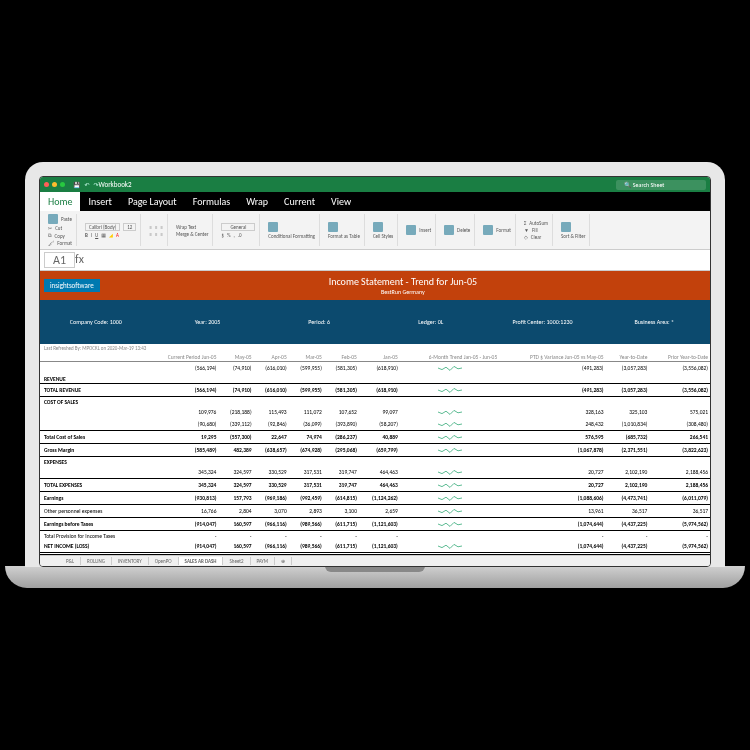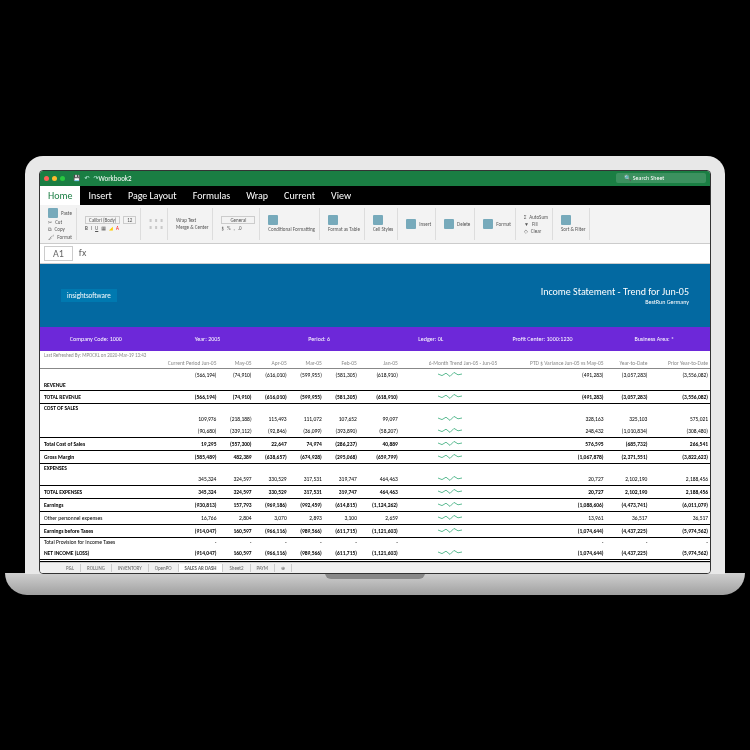--- a/index.html
+++ b/index.html
@@ -14,27 +14,27 @@
 .qat{display:flex;gap:4px;color:#cfe}
 .wtitle{flex:1;text-align:left;color:#fff;font-size:7px}
 .search{background:rgba(255,255,255,.15);padding:1px 8px;border-radius:2px;font-size:6px;width:90px}
 .ribbon-tabs{background:#000000;display:flex;font-size:10px;color:#fff}
 .ribbon-tabs span{padding:3px 8px}
 .ribbon-tabs span.active{background:#fff;color:#1a7e43}
 .ribbon{background:#f3f3f3;border-bottom:1px solid #ccc;padding:3px 4px;display:flex;gap:4px;font-size:5px;color:#555}
 .rgroup{border-right:1px solid #ddd;padding:0 4px;display:flex;flex-direction:column;gap:1px;justify-content:center}
 .rgroup .row{display:flex;gap:3px;align-items:center}
 .ico{width:10px;height:10px;background:#7ab;display:inline-block;border-radius:1px}
-.formula{display:flex;font-size:10px;border-bottom:1px solid #ccc;padding:2px 4px;gap:6px;color:#666}
+.formula{display:flex;font-size:12px;border-bottom:1px solid #ccc;padding:2px 4px;color:#666}
 .sheet{background:#fff;font-size:6px;overflow:hidden}
-.hdr1{background:#0369a1;color:#fff;text-align:right;padding:21px;font-size:10px;display:flex;align-items:center}
+.hdr1{background:#c2410c;color:#fff;text-align:center;padding:4px;font-size:10px;display:flex;align-items:center}
 .logo{background:#0079b0;padding:2px 6px;font-size:7px}
 .htitle{flex:1}
 .hsub{font-size:6px;font-weight:normal}
-.hdr2{background:#6d28d9;color:#fff;display:flex;font-size:6px;padding:8px 0}
+.hdr2{background:#0c4a6e;color:#fff;display:flex;font-size:6px;padding:18px 0}
 .hdr2 span{flex:1;text-align:center}
 .refresh{font-size:5px;color:#888;padding:1px 4px}
 table{width:100%;border-collapse:collapse;font-size:5.5px}
 th,td{padding:1.5px 2px;text-align:right;white-space:nowrap}
 th{color:#888;font-weight:normal;border-bottom:1px solid #888}
 td.lbl{text-align:left;padding-left:4px}
 tr.bold td{font-weight:bold}
 tr.total td{border-top:1px solid #000;border-bottom:1px solid #000}
 tr.dbl td{border-bottom:3px double #000}
 .spark{display:inline-block;width:30px;height:8px;position:relative}

